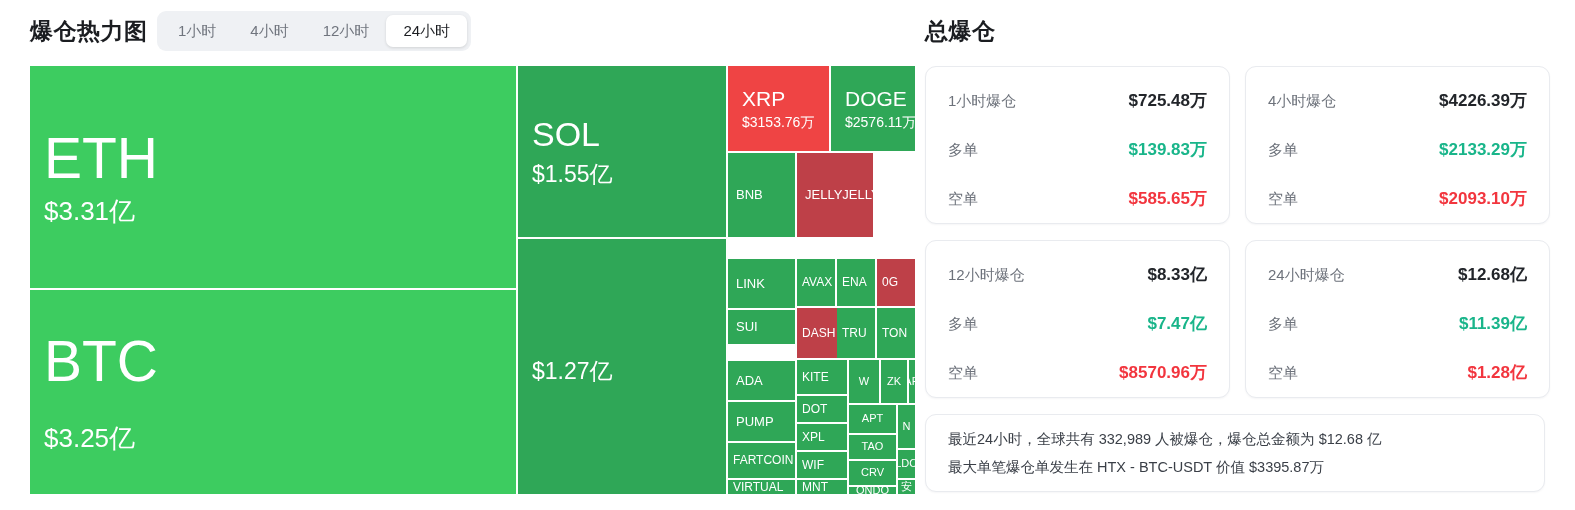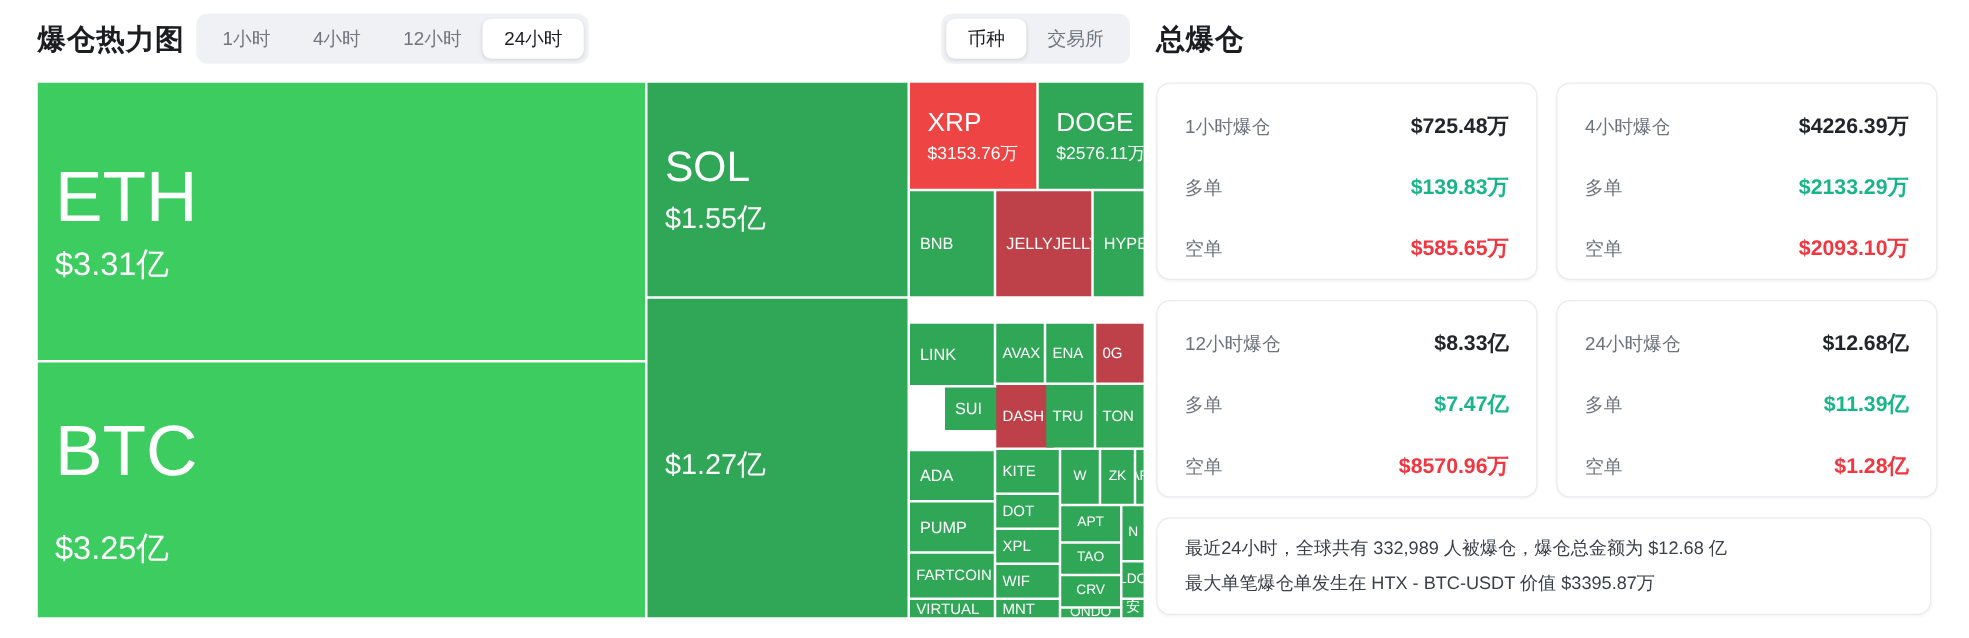--- a/index.html
+++ b/index.html
@@ -98,24 +98,20 @@
 
   <div class="header">
     <div class="hm-title">爆仓热力图</div>
 
     <div class="seg seg-time" id="time-tabs">
         <div class="seg-btn">1小时</div>
         <div class="seg-btn">4小时</div>
         <div class="seg-btn">12小时</div>
         <div class="seg-btn active">24小时</div>
       </div>
-    <div class="seg seg-kind" id="kind-tabs">
-        <div class="seg-btn active">币种</div>
-        <div class="seg-btn">交易所</div>
-      </div>
 
     <div class="total-title">总爆仓</div>
   </div>
 
   <div class="treemap" id="treemap">
       <div class="tile sz-xl" style="left: 0px; top: 0px; width: 486px; height: 222px; background: rgb(61, 204, 96);">
         <div class="t-name">ETH</div>
         <div class="t-val">$3.31亿</div>
       </div>
       <div class="tile sz-xl" style="left: 0px; top: 224px; width: 486px; height: 204px; background: rgb(61, 204, 96); gap: 24px;">
@@ -136,27 +132,24 @@
       <div class="tile sz-md" style="left: 801px; top: 0px; width: 84px; height: 85px; background: rgb(47, 167, 87);">
         <div class="t-name">DOGE</div>
         <div class="t-val">$2576.11万</div>
       </div>
       <div class="tile sz-sm" style="left: 698px; top: 87px; width: 67px; height: 84px; background: rgb(47, 167, 87);">
         <div class="t-name">BNB</div>
       </div>
       <div class="tile sz-sm" style="left: 767px; top: 87px; width: 76px; height: 84px; background: rgb(190, 64, 72);">
         <div class="t-name">JELLYJELLY</div>
       </div>
-      <div class="tile sz-sm" style="left: 845px; top: 87px; width: 40px; height: 84px; background: rgb(47, 167, 87);">
-        <div class="t-name">HYPE</div>
-      </div>
       <div class="tile sz-sm" style="left: 698px; top: 193px; width: 67px; height: 49px; background: rgb(47, 167, 87);">
         <div class="t-name">LINK</div>
       </div>
-      <div class="tile sz-sm" style="left: 698px; top: 244px; width: 67px; height: 34px; background: rgb(47, 167, 87); margin-left: 28px;">
+      <div class="tile sz-sm" style="left: 698px; top: 244px; width: 67px; height: 34px; background: rgb(47, 167, 87);">
         <div class="t-name">SUI</div>
       </div>
       <div class="tile sz-sm" style="left: 698px; top: 295px; width: 67px; height: 39px; background: rgb(47, 167, 87);">
         <div class="t-name">ADA</div>
       </div>
       <div class="tile sz-sm" style="left: 698px; top: 336px; width: 67px; height: 39px; background: rgb(47, 167, 87);">
         <div class="t-name">PUMP</div>
       </div>
       <div class="tile sz-xs" style="left: 698px; top: 377px; width: 67px; height: 35px; background: rgb(47, 167, 87);">
         <div class="t-name">FARTCOIN</div>

